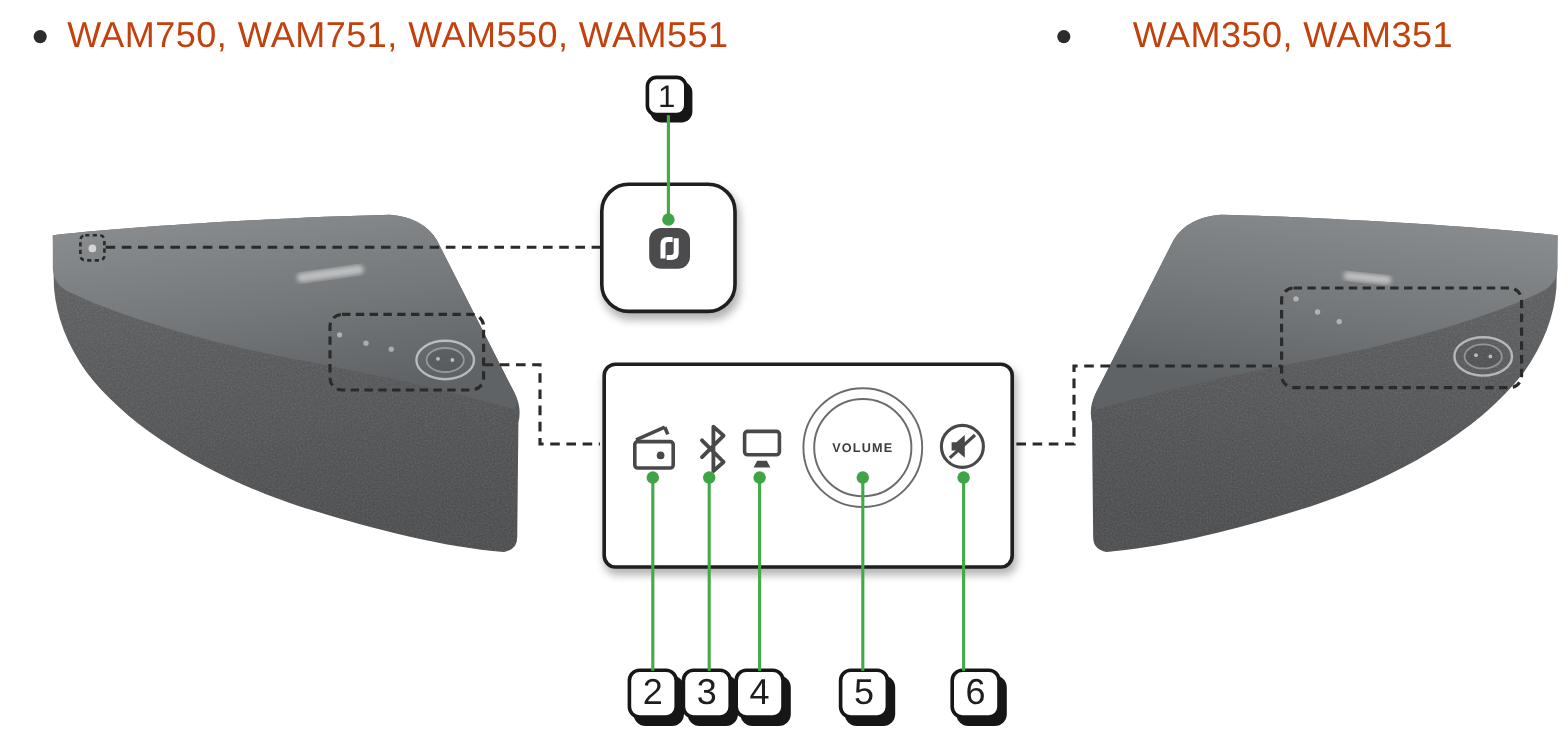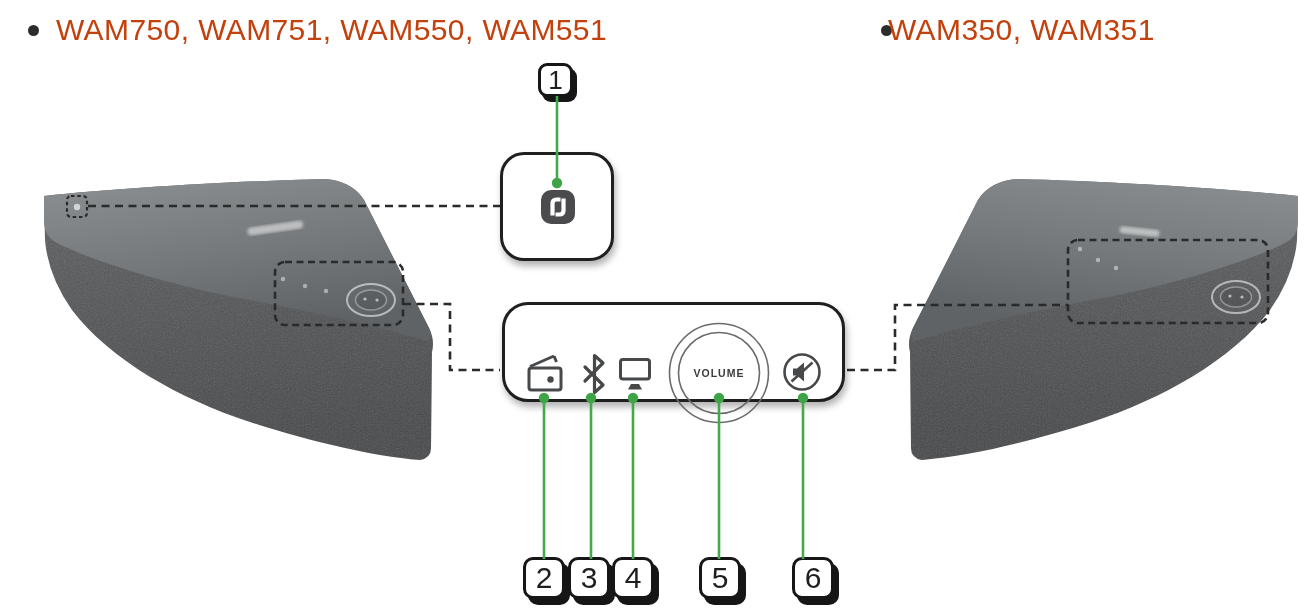--- a/index.html
+++ b/index.html
@@ -15,34 +15,34 @@
   
   .num-label{position:absolute;box-sizing:border-box;background:#ffffff;border:3px solid #161616;
              border-radius:10px;box-shadow:5px 6px 0 0 #161616;color:#1e1e1e;
              display:flex;align-items:center;justify-content:center;font-size:30px;z-index:20;}
   .num-label.small{border-radius:9px;box-shadow:4px 5px 0 0 #161616;font-size:26px;}
 
   
   .callout-box{position:absolute;box-sizing:border-box;background:#ffffff;border:3px solid #1f1f1f;
                z-index:10;box-shadow:2px 5px 7px rgba(0,0,0,.30);}
   .nfc-box{left:500px;top:152px;width:114px;height:109px;border-radius:24px;}
-  .panel-box{left:502px;top:302px;width:343px;height:100px;border-radius:26px;}
+  .panel-box{left:502px;top:302px;width:343px;height:172px;border-radius:11px;}
 
   .scene{z-index:0;}
   .greens{z-index:30;}
 </style>
 </head>
 <body>
 
 <div class="page">
 
   <span class="bullet-dot" style="left:28px;top:25px;"></span>
   <div class="model-text" style="left:56px;top:13px;">WAM750, WAM751, WAM550, WAM551</div>
   <span class="bullet-dot" style="left:881px;top:25px;"></span>
-  <div class="model-text" style="left:888px;top:13px;">WAM350, WAM351</div>
+  <div class="model-text" style="left:944px;top:13px;">WAM350, WAM351</div>
 
   <svg class="layer scene" width="1307" height="610" viewBox="0 0 1307 610">
     <defs>
       <linearGradient id="gTop" x1="0" y1="0" x2="0.35" y2="1">
         <stop offset="0" stop-color="#8d9092"></stop>
         <stop offset="0.55" stop-color="#75797b"></stop>
         <stop offset="1" stop-color="#5f6366"></stop>
       </linearGradient>
       <linearGradient id="gGrille" x1="0" y1="0" x2="0.15" y2="1">
         <stop offset="0" stop-color="#5e5f61"></stop>

